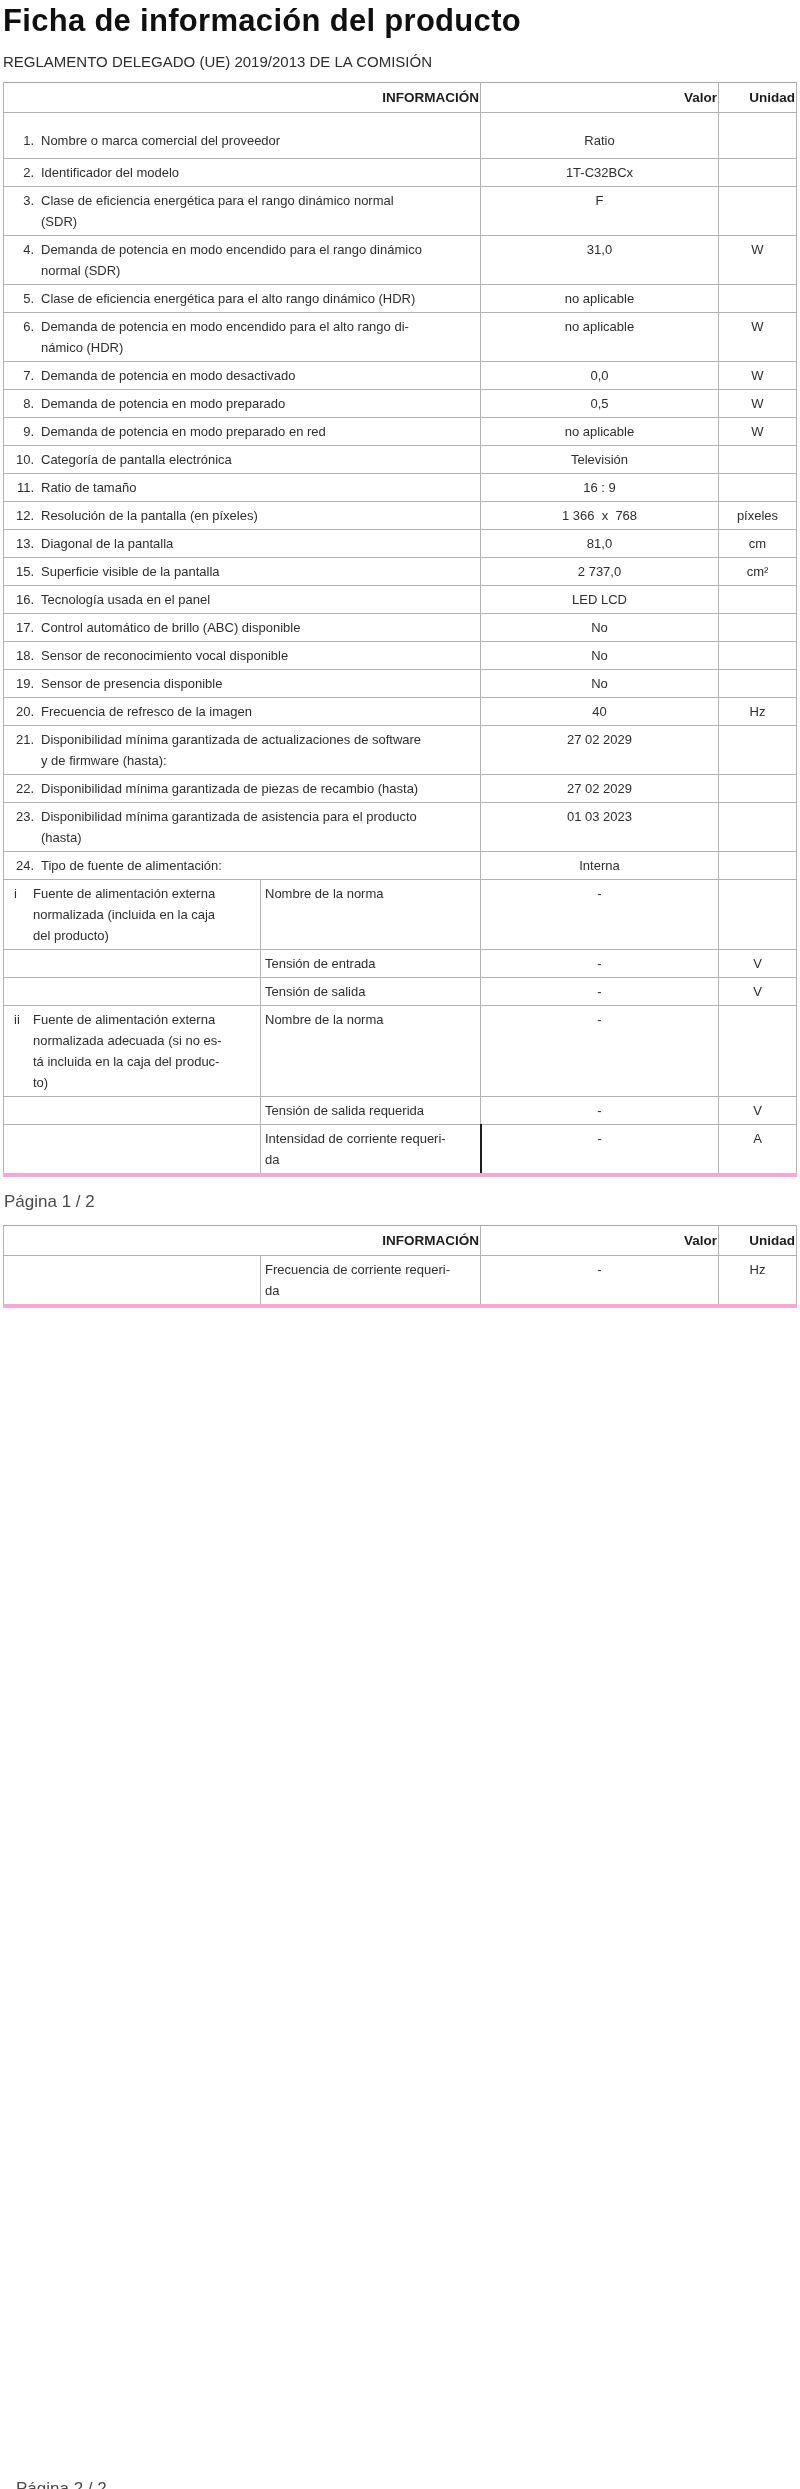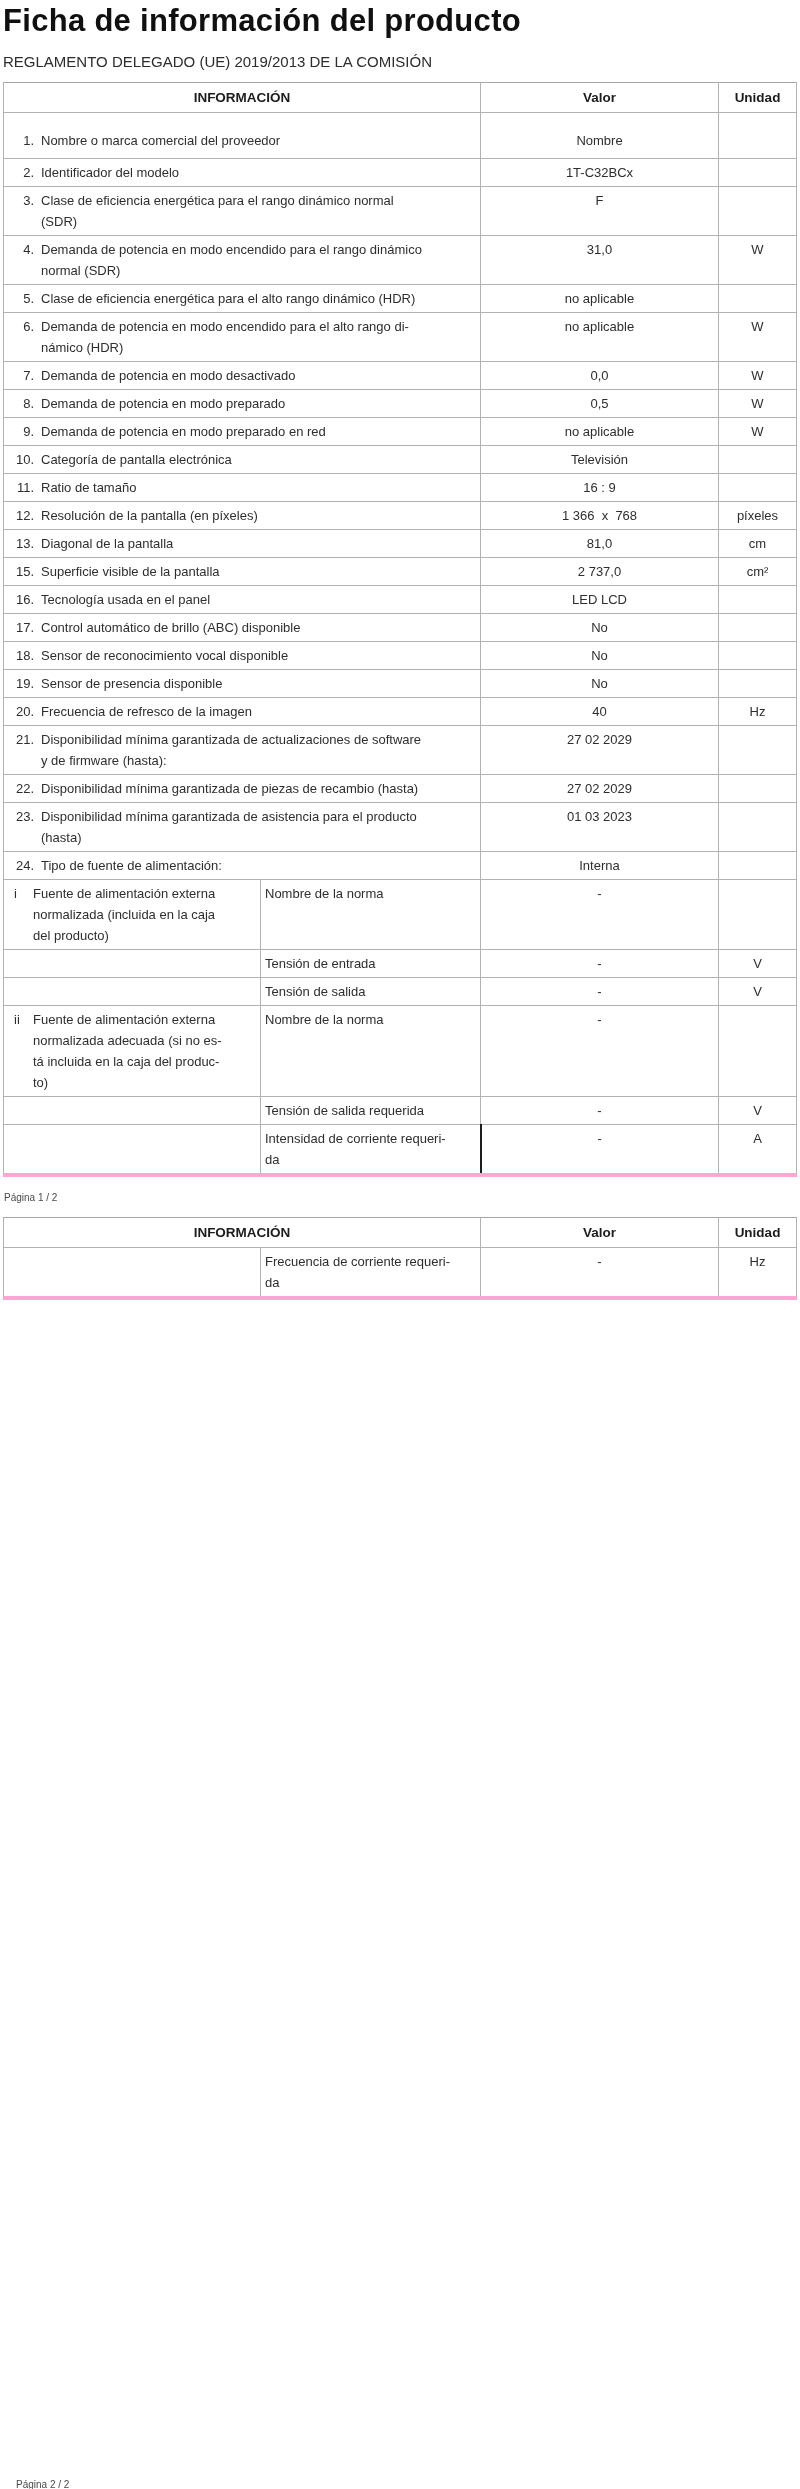--- a/index.html
+++ b/index.html
@@ -32,21 +32,21 @@
     background:#fff;
   }
   table.fiche th, table.fiche td{
     border:1px solid #b2b2b2;
     overflow:hidden;
   }
   table.fiche thead th{
     font-size:13.5px;
     font-weight:700;
     color:#1c1c1c;
-    text-align:center;
+    text-align:right;
     vertical-align:middle;
     height:27px;
     border-top:1px solid #a6a6a6;
   }
   table.fiche tbody td{
     font-size:13px;
     line-height:21px;
     padding:3px 3px 3px 3px;
     vertical-align:top;
     color:#2e2e2e;
@@ -58,21 +58,21 @@
   .cell-left{padding-left:4px !important;}
   .lab{display:flex;align-items:flex-start;}
   .num{flex:0 0 26px;text-align:right;margin-right:7px;}
   .marker{flex:0 0 12px;margin-left:6px;margin-right:7px;text-align:left;}
   .lab-text{white-space:pre-line;flex:1 1 auto;}
   .cell-sub{white-space:pre-line;padding-left:4px !important;}
   .cell-value,.cell-unit{text-align:center;}
   tr.row-first td{padding-top:17px !important;padding-bottom:7px !important;}
   td.dark-right{border-right:2px solid #1d1d1d !important;}
   .page-footer{
-    font-size:10px;
+    font-size:17px;
     color:#4a4a4a;
     margin:15px 0 13px 1px;
     line-height:1.2;
   }
   .footer-page2{
     position:absolute;
     left:4px;
     top:2467px;
     margin:12px;
   }
@@ -100,21 +100,21 @@
       </tr>
     </thead>
     <tbody id="tbody1">
         <tr class="row-first">
           <td class="cell-label" colspan="2">
             <div class="lab">
               <span class="num">1.</span>
               <span class="lab-text">Nombre o marca comercial del proveedor</span>
             </div>
           </td>
-          <td class="cell-value">Nombre</td>
+          <td class="cell-value">Ratio</td>
           <td class="cell-unit"></td>
         </tr>
         <tr>
           <td class="cell-label" colspan="2">
             <div class="lab">
               <span class="num">2.</span>
               <span class="lab-text">Identificador del modelo</span>
             </div>
           </td>
           <td class="cell-value">1T-C32BCx</td>

